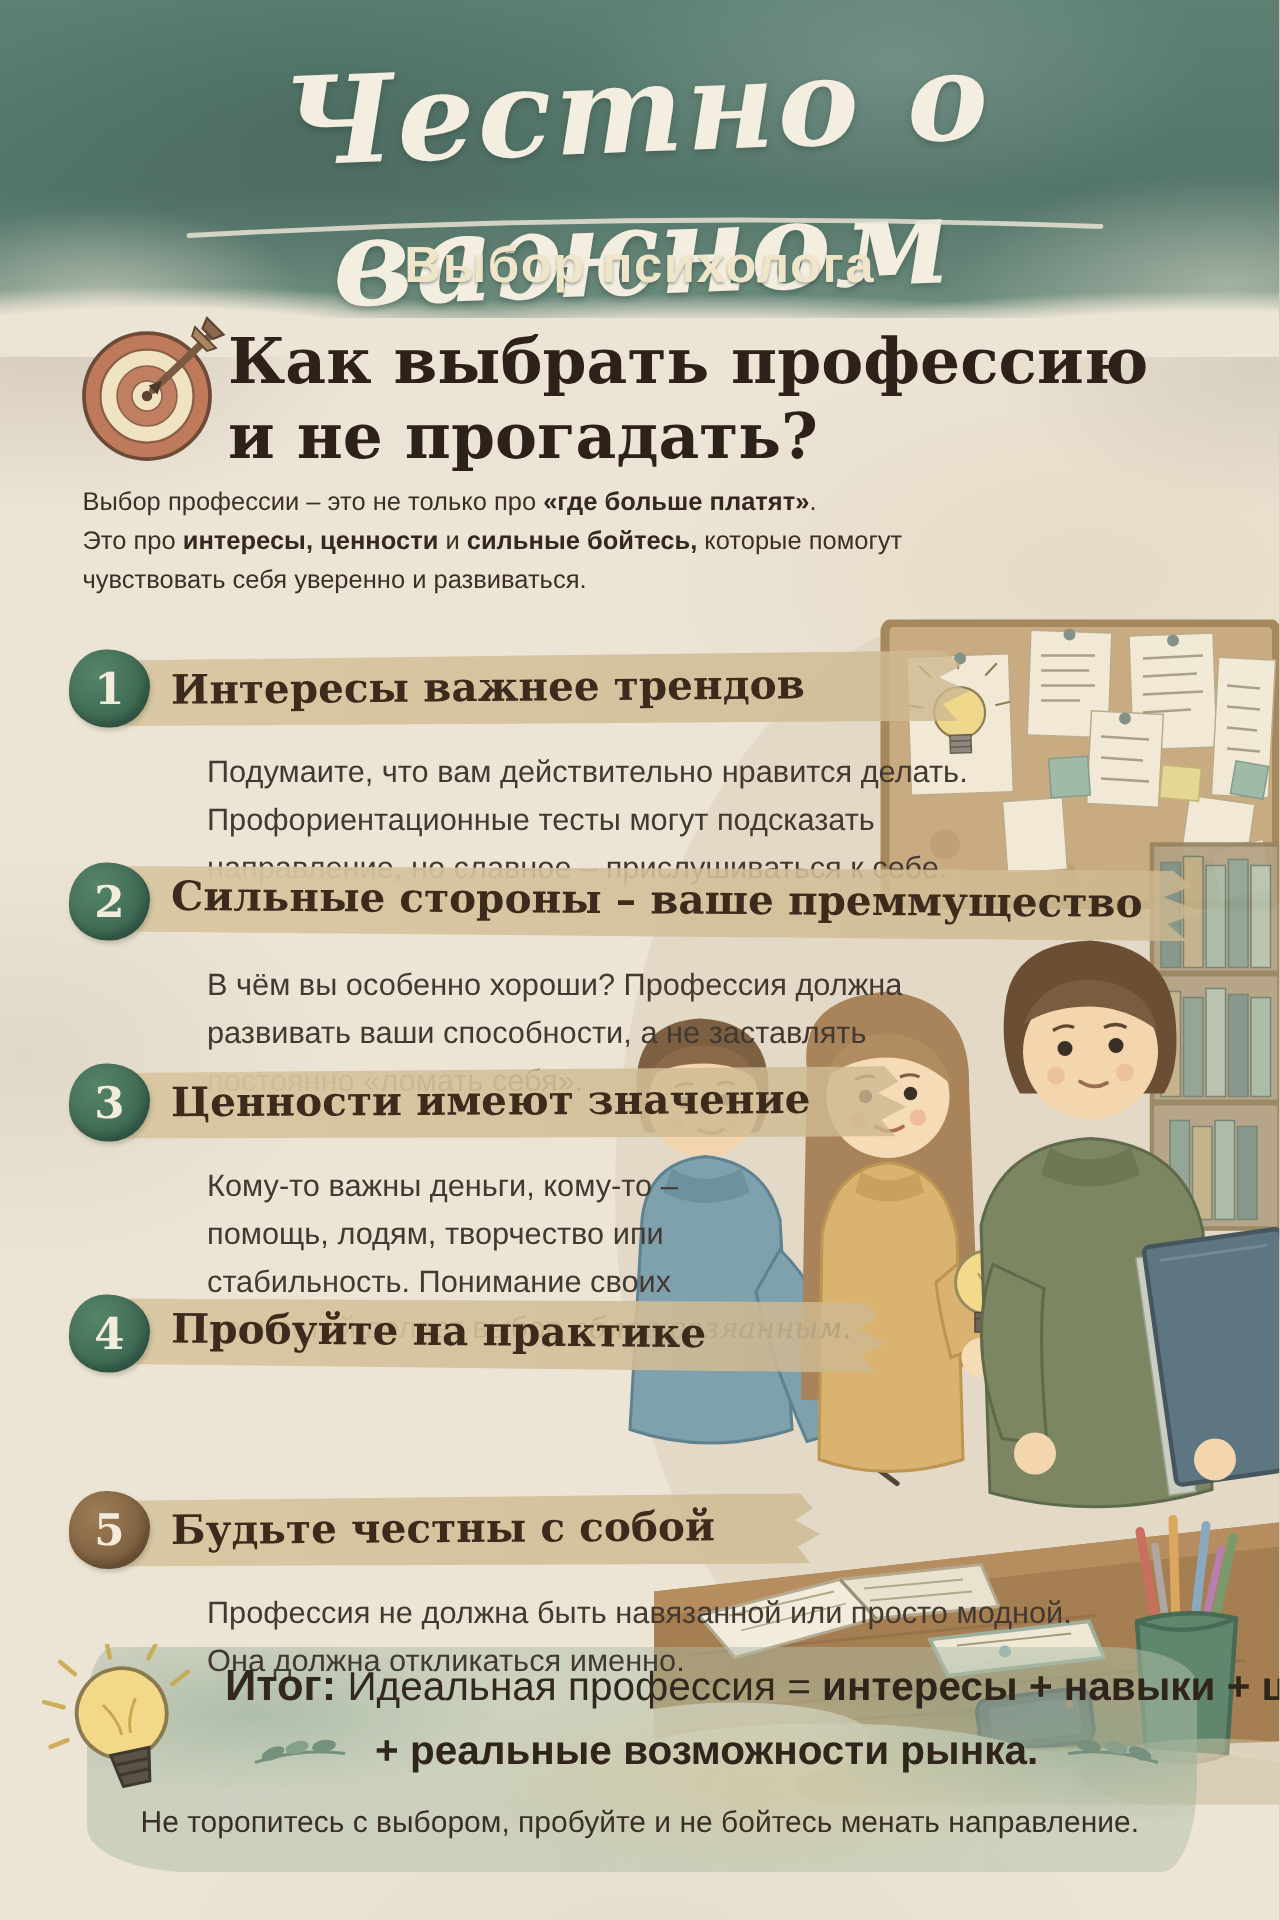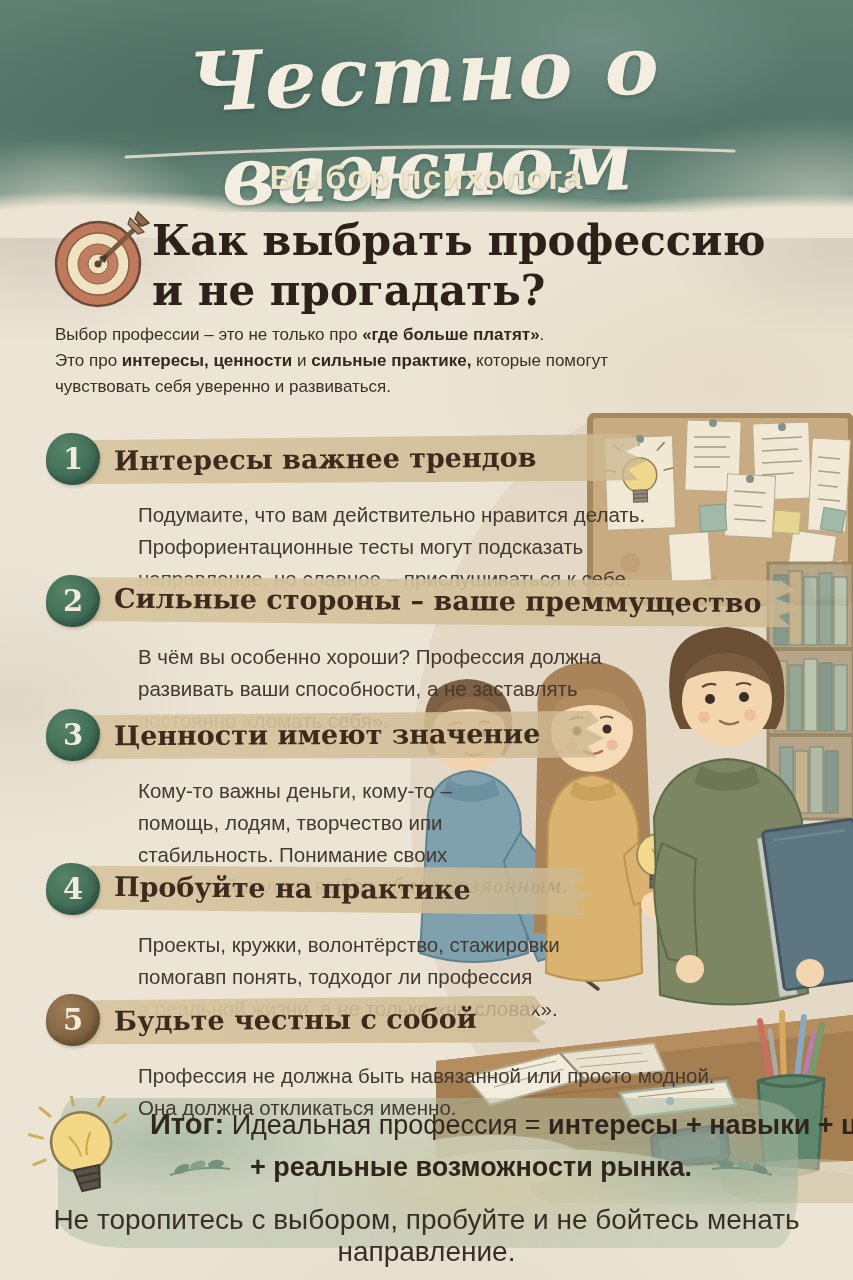--- a/index.html
+++ b/index.html
@@ -104,21 +104,21 @@
   }
   .summary-l1 .lbl{font-weight:800;font-size:29px;}
   .summary-l1 b,.summary-l2 b{font-weight:800;color:#2f251b;}
   .summary-l2{
     position:absolute;left:150px;top:1152px;width:600px;z-index:3;text-align:center;
     font-size:27px;white-space:nowrap;
   }
   .leaf{vertical-align:middle;margin:0 18px;}
   .summary-note{
     position:absolute;left:0;top:1204px;width:853px;text-align:center;z-index:3;
-    font-size:28px;color:#3a2f26;
+    font-size:20px;color:#3a2f26;
   }
   
   .illustration{position:absolute;left:370px;top:413px;width:483px;height:790px;z-index:1;}
 </style>
 </head>
 <body>
 
 <div class="poster">
 
   <div class="header"></div>
@@ -140,21 +140,21 @@
     <path d="M80,10 L94,24 L88,26 L78,16 Z" fill="#a98760" stroke="#5e4433" stroke-width="1.2"></path>
     <path d="M49,49 L58,46 L55,55 Z" fill="#4a382a"></path>
   </svg>
   <div class="main-heading">
     <div>Как выбрать профессию</div>
     <div>и не прогадать?</div>
   </div>
 
   <div class="intro">
     <div><span>Выбор профессии – это не только про </span><b>«где больше платят»</b><span>.</span></div>
-    <div><span>Это про </span><b>интересы, ценности</b><span> и </span><b>сильные практике,</b><span> которые помогут</span></div>
+    <div><span>Это про </span><b>интересы, ценности</b><span> и </span><b>сильные бойтесь,</b><span> которые помогут</span></div>
     <div>чувствовать себя уверенно и развиваться.</div>
   </div>
 
   <svg class="illustration" width="483" height="790" viewBox="0 0 483 790">
     <ellipse cx="300" cy="380" rx="260" ry="390" fill="#d9cdb6" opacity="0.45"></ellipse>
 
     <g opacity="0.95">
       <rect x="220" y="2" width="261" height="188" rx="6" fill="#c8a97e" stroke="#a28457" stroke-width="6"></rect>
       <circle cx="260" cy="150" r="10" fill="#b9976a" opacity="0.6"></circle>
       <circle cx="340" cy="170" r="8" fill="#b9976a" opacity="0.6"></circle>
@@ -385,25 +385,20 @@
       <div class="bl">стабильность. Понимание своих</div>
       <div class="bl"><span>ценностей делает выбор </span><i>облое созяанным.</i></div>
     </div>
   </div>
 
   <div class="section sec4">
     <div class="sec-head">
       <div class="badge badge-green">4</div>
       <div class="strip">Пробуйте на практике</div>
     </div>
-    <div class="sec-body">
-      <div class="bl">Проекты, кружки, волонтёрство, стажировки</div>
-      <div class="bl">помогавп понять, тодходог ли профессия</div>
-      <div class="bl">в реальной жизни, а не только «на словах».</div>
-    </div>
   </div>
 
   <div class="section sec5">
     <div class="sec-head">
       <div class="badge badge-brown">5</div>
       <div class="strip">Будьте честны с собой</div>
     </div>
     <div class="sec-body">
       <div class="bl">Профессия не должна быть навязанной или просто модной.</div>
       <div class="bl">Она должна откликаться именно.</div>

